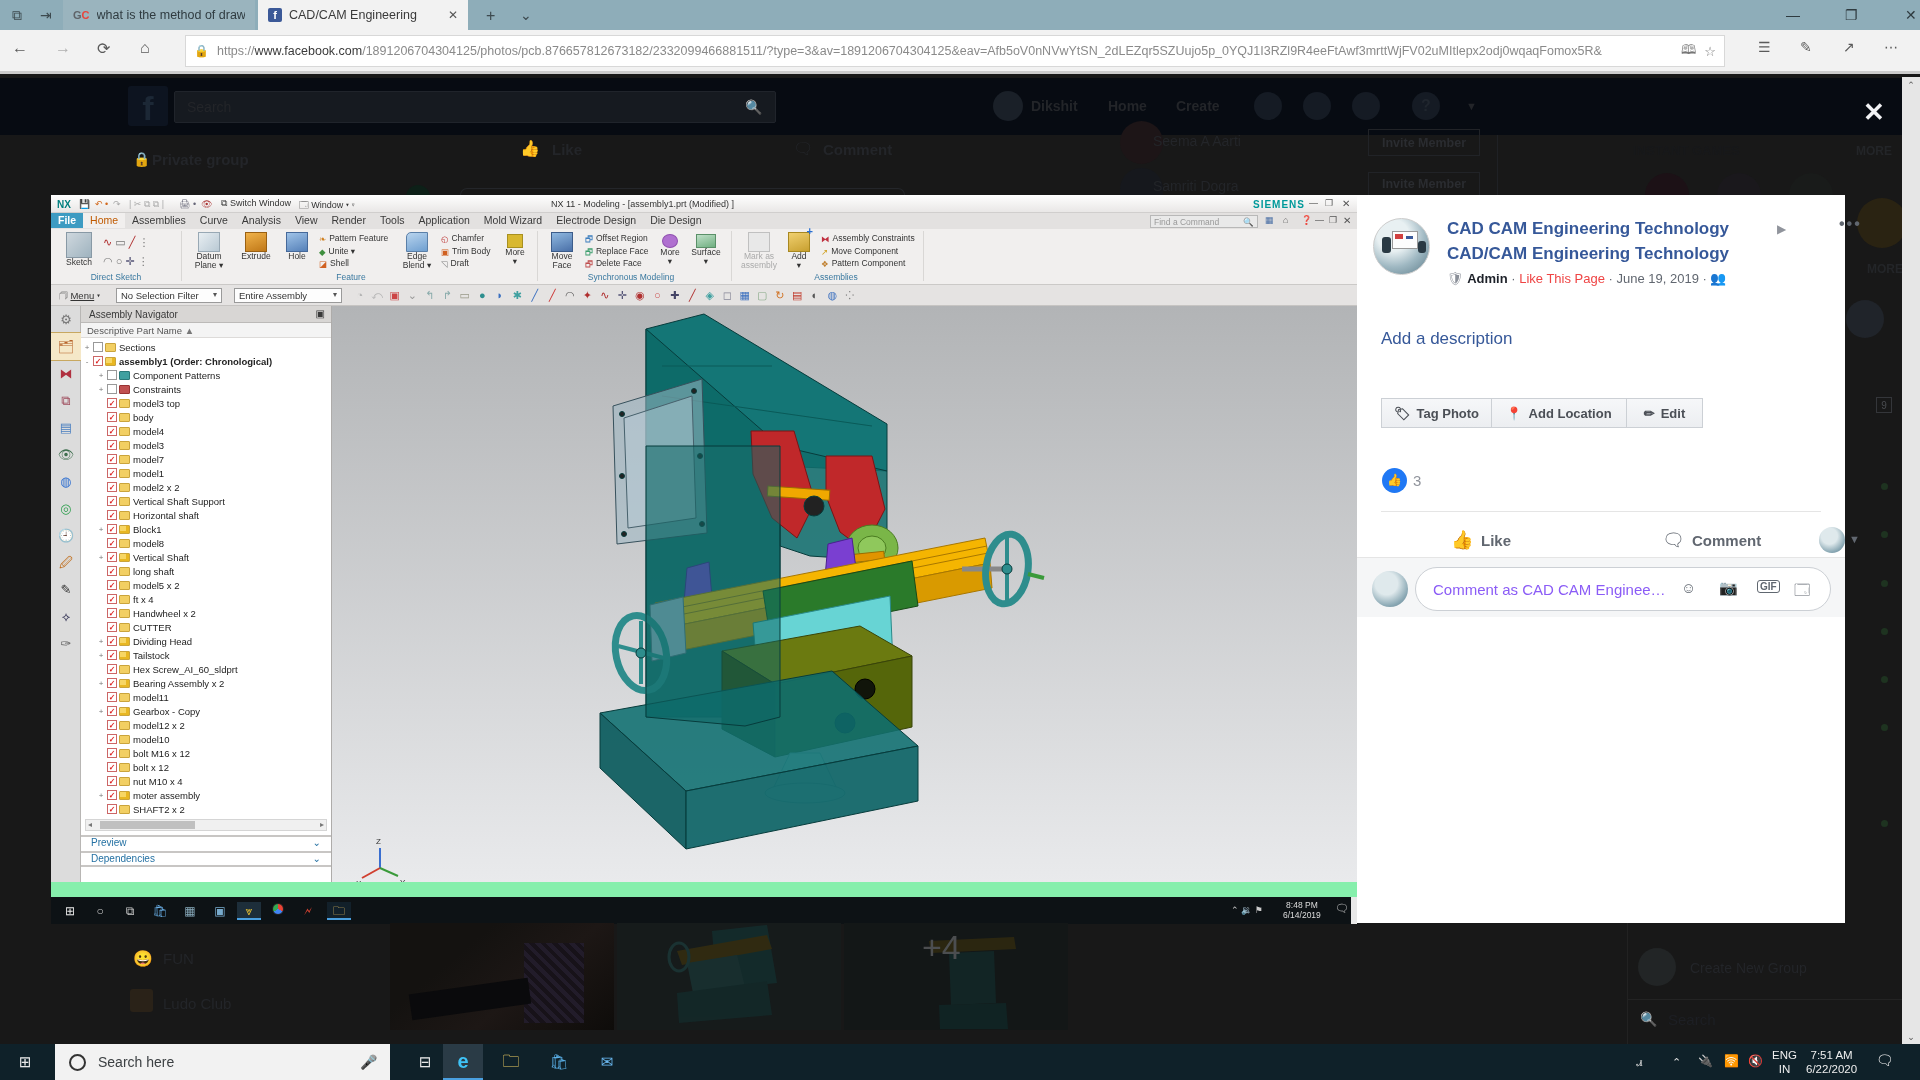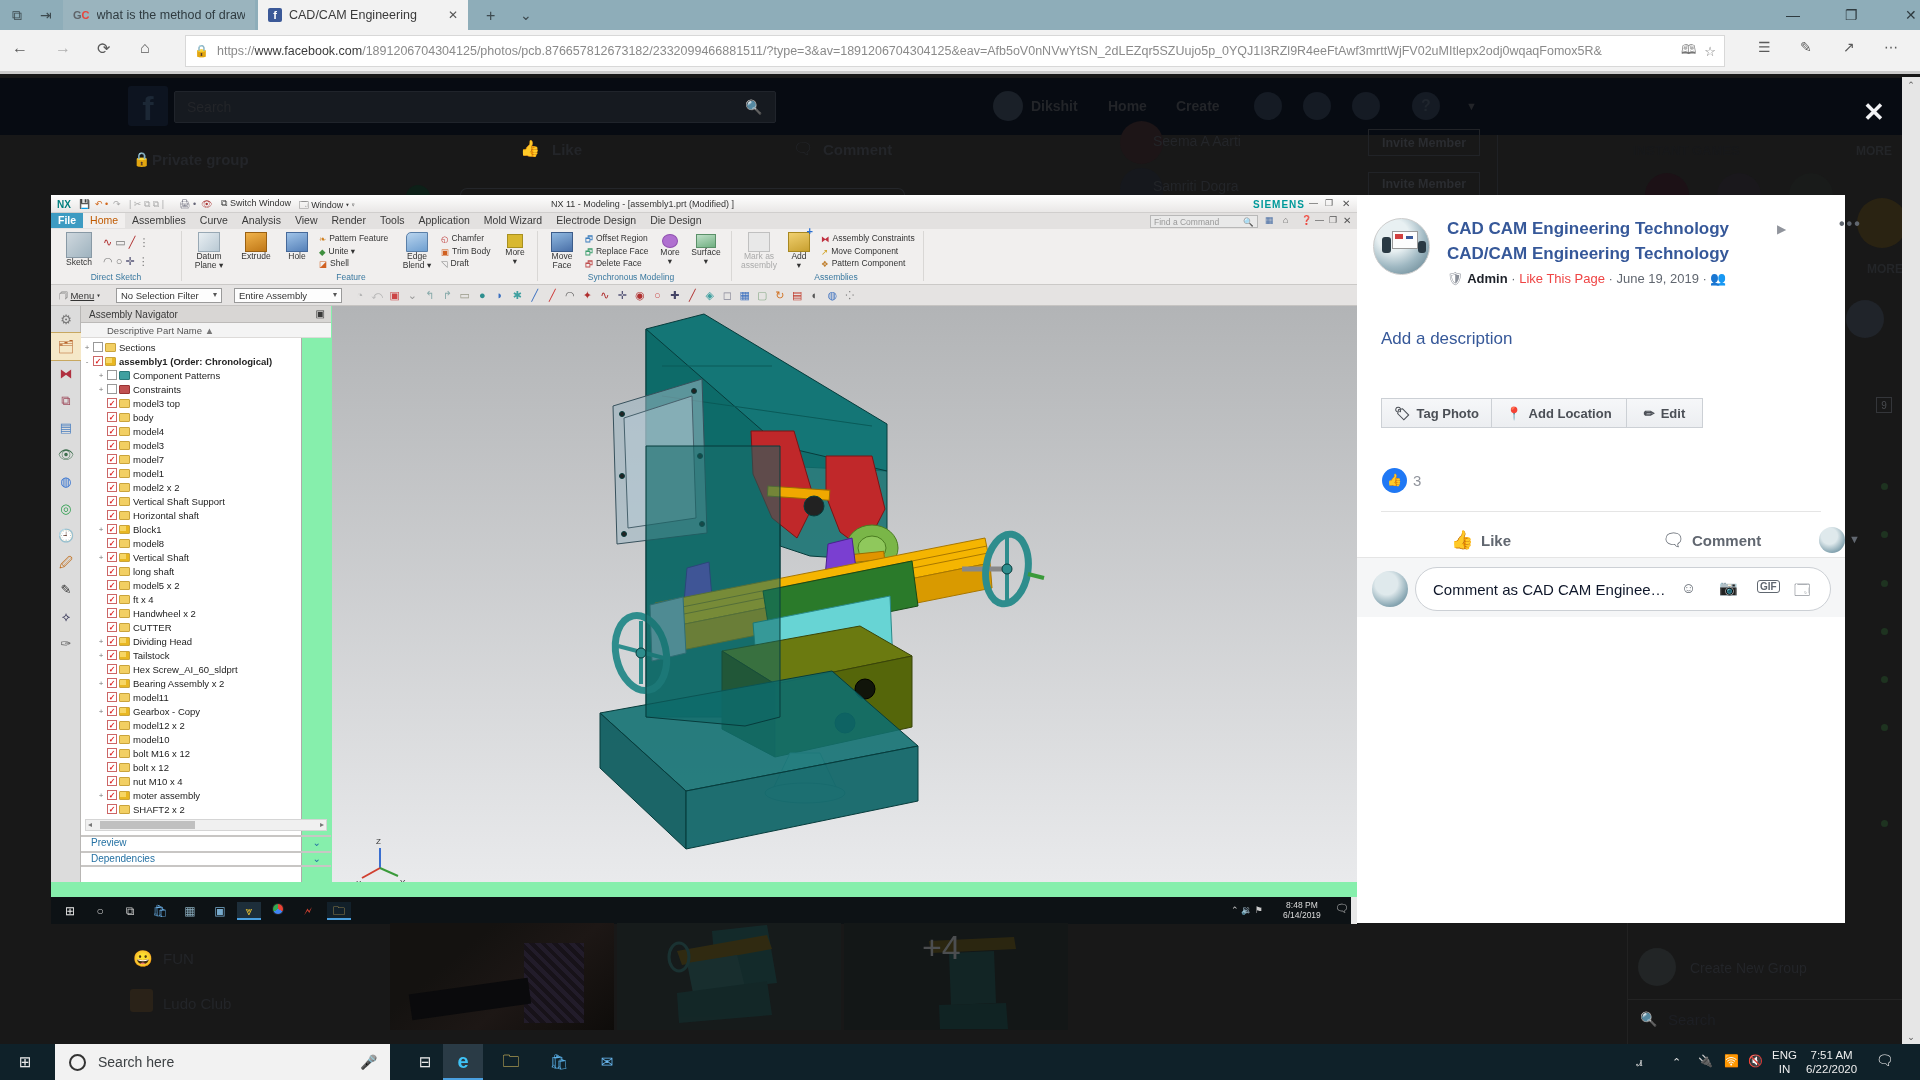--- a/index.html
+++ b/index.html
@@ -37,21 +37,21 @@
   .rgl{position:absolute;top:43px;font-size:8.5px;color:#39789f;text-align:center}
   .rsep{position:absolute;top:2px;height:50px;width:1px;background:#d9d7d5}
   .rstack{position:absolute;font-size:8.5px;color:#333;line-height:11.5px;white-space:nowrap}
   .rbig{position:absolute;text-align:center;font-size:8.5px;color:#333;line-height:9px}
   .ric{display:inline-block;vertical-align:-1px;margin-right:3px}
   #nxbar{left:0;top:89px;width:1306px;height:21px;background:#e5e3e2;border-bottom:1px solid #c6c4c2;font-size:10px;color:#333}
   .combo{position:absolute;top:3px;height:15px;background:#fdfdfd;border:1px solid #9a9a9a;font-size:9.5px;color:#333;padding:1px 4px;white-space:nowrap}
   .combo:after{content:"▾";float:right;margin-left:6px;color:#555;font-size:8px}
   #resbar{left:0;top:110px;width:30px;height:576px;background:#dcdcdc;border-right:1px solid #b8b6b4}
   .resic{width:30px;height:27px;text-align:center;font-size:13px;line-height:27px}
-  #navpanel{left:30px;top:110px;width:221px;height:576px;background:#fff;border-right:1px solid #aeacaa}
+  #navpanel{left:30px;top:110px;width:251px;height:576px;background:#fff;border-right:1px solid #aeacaa}
   #navhdr{left:0;top:0;width:250px;height:17px;background:#d8d6d4;font-size:10px;color:#3a3a3a;border-bottom:1px solid #bcbab8}
   #navcol{left:0;top:17px;width:250px;height:15px;background:#f4f4f4;border-bottom:1px solid #dddbd9;font-size:9.5px;color:#555}
   #tree{left:0;top:34px;width:250px;height:477px;overflow:hidden;font-size:9.5px;color:#222}
   .trow{height:14px;display:flex;align-items:center;white-space:nowrap}
   .texp{width:8px;font-size:8px;color:#777;text-align:center}
   .tcb{width:10px;height:10px;background:#fff;border:1px solid #c66;color:#d22;font-size:8px;line-height:9px;text-align:center;font-weight:bold;margin:0 2px}
   .tfold{width:11px;height:9px;border-radius:1px;margin-right:3px}
   .f-part{background:#f2cf63;border:1px solid #caa43c}
   .f-asm{background:#f7d664;border:1px solid #caa43c;box-shadow:inset -3px -2px 0 #e8b722}
   #vp{left:281px;top:110px;width:1025px;height:576px;background:linear-gradient(#b2b4b6,#e9eaec)}
@@ -297,21 +297,21 @@
             <div class="resic" style="color: rgb(47, 159, 79);">◎</div>
             <div class="resic" style="color: rgb(63, 111, 160);">🕘</div>
             <div class="resic" style="color: rgb(192, 112, 32);">🖉</div>
             <div class="resic" style="color: rgb(51, 51, 51);">✎</div>
             <div class="resic" style="color: rgb(51, 51, 85);">⟡</div>
             <div class="resic" style="color: rgb(102, 102, 102);">✑</div>
           </div>
 
         <div id="navpanel" class="abs">
           <div id="navhdr" class="abs"><span style="margin-left:8px;line-height:17px;display:inline-block">Assembly Navigator</span><span style="float:right;margin:2px 6px 0 0">▣</span></div>
-          <div id="navcol" class="abs"><span style="margin-left:26px;line-height:15px;display:inline-block">Descriptive Part Name</span> <span style="color:#777">▲</span></div>
+          <div id="navcol" class="abs"><span style="margin-left:6px;line-height:15px;display:inline-block">Descriptive Part Name</span> <span style="color:#777">▲</span></div>
           <div id="tree" class="abs">
 
           <div class="trow">
                 <span class="tind" style="width: 2px;"></span>
                 <span class="texp">+</span>
                 <span class="tcb" style="background: rgb(255, 255, 255); border-color: rgb(153, 153, 153);"></span>
                 <span class="tfold f-part"></span>
                 <span class="tlabel">Sections</span>
               </div>
               <div class="trow">
@@ -699,21 +699,21 @@
         <div class="hr" style="left:24px;top:316px;width:440px"></div>
         <span class="abs" style="left:94px;top:334px;color:#616770;font-size:18px">👍</span>
         <span class="abs" style="left:124px;top:337px;color:#616770;font-size:15px;font-weight:bold">Like</span>
         <span class="abs" style="left:305px;top:334px;color:#616770;font-size:18px">🗨</span>
         <span class="abs" style="left:335px;top:337px;color:#616770;font-size:15px;font-weight:bold">Comment</span>
         <div class="abs" style="left:462px;top:332px;width:26px;height:26px;border-radius:50%;background:radial-gradient(circle at 40% 35%,#dfe9ec 0 35%,#8aa8b4 70%,#5a7a88)"></div>
         <span class="abs" style="left:492px;top:338px;color:#616770;font-size:11px">▼</span>
         <div class="abs" style="left:0;top:362px;width:488px;height:60px;background:#f5f6f7;border-top:1px solid #e5e5e5">
           <div class="abs" style="left:15px;top:13px;width:36px;height:36px;border-radius:50%;background:radial-gradient(circle at 40% 35%,#dfe9ec 0 35%,#8aa8b4 70%,#5a7a88)"></div>
           <div class="abs" style="left:58px;top:9px;width:416px;height:44px;background:#fff;border:1px solid #ccd0d5;border-radius:22px">
-            <span style="position:absolute;left:17px;top:13px;color:#0f172a;font-size:15px">Comment as CAD CAM Enginee…</span>
+            <span style="position:absolute;left:17px;top:13px;color:#8b5cf6;font-size:15px">Comment as CAD CAM Enginee…</span>
             <span style="position:absolute;left:265px;top:11px;color:#606770;font-size:15px">☺</span>
             <span style="position:absolute;left:303px;top:11px;color:#606770;font-size:15px">📷</span>
             <span style="position:absolute;left:341px;top:12px;color:#606770;font-size:10px;border:1px solid #606770;border-radius:3px;padding:0 2px;font-weight:bold">GIF</span>
             <span style="position:absolute;left:378px;top:11px;color:#606770;font-size:15px">🗔</span>
           </div>
         </div>
       </div>
     </div>
 
     <span class="abs" style="left:133px;top:872px;font-size:16px">😀</span>

